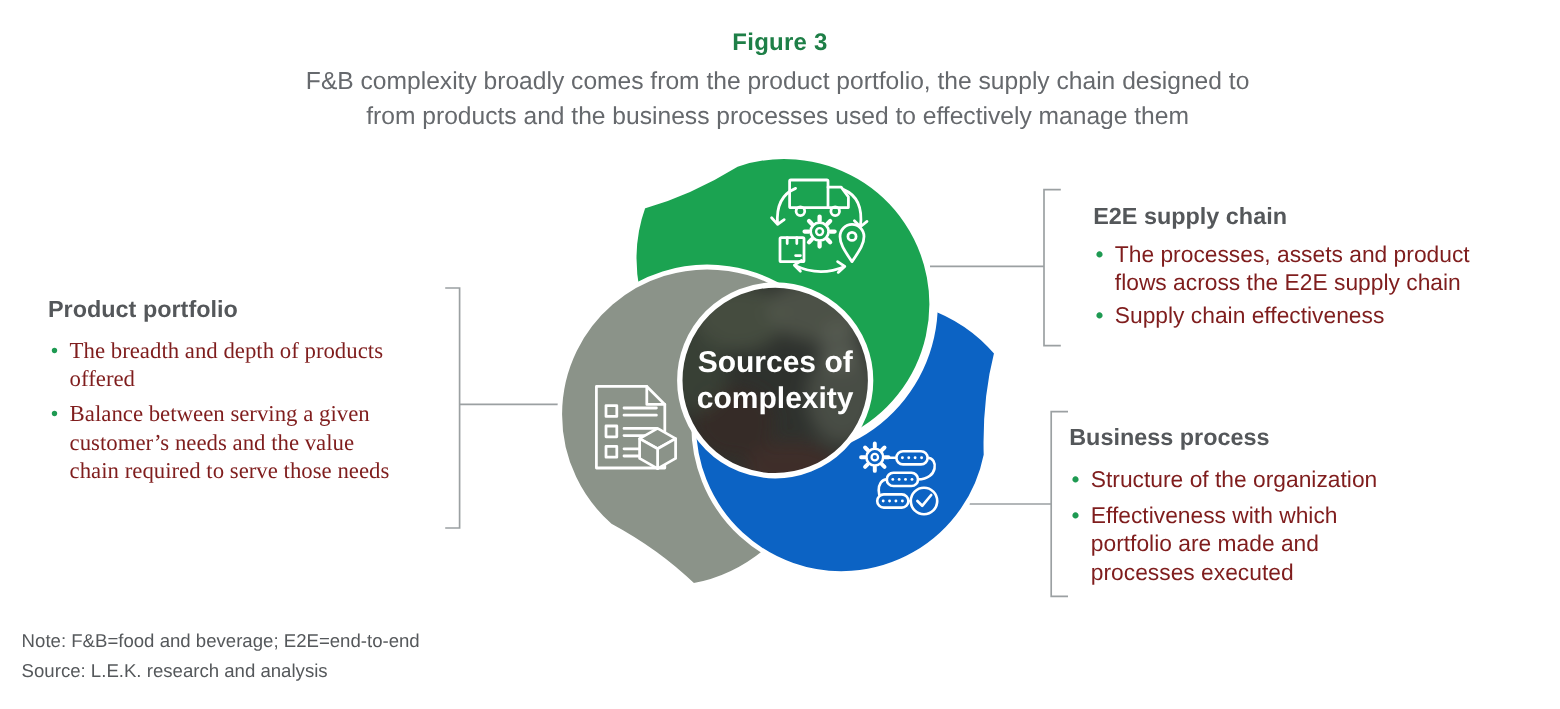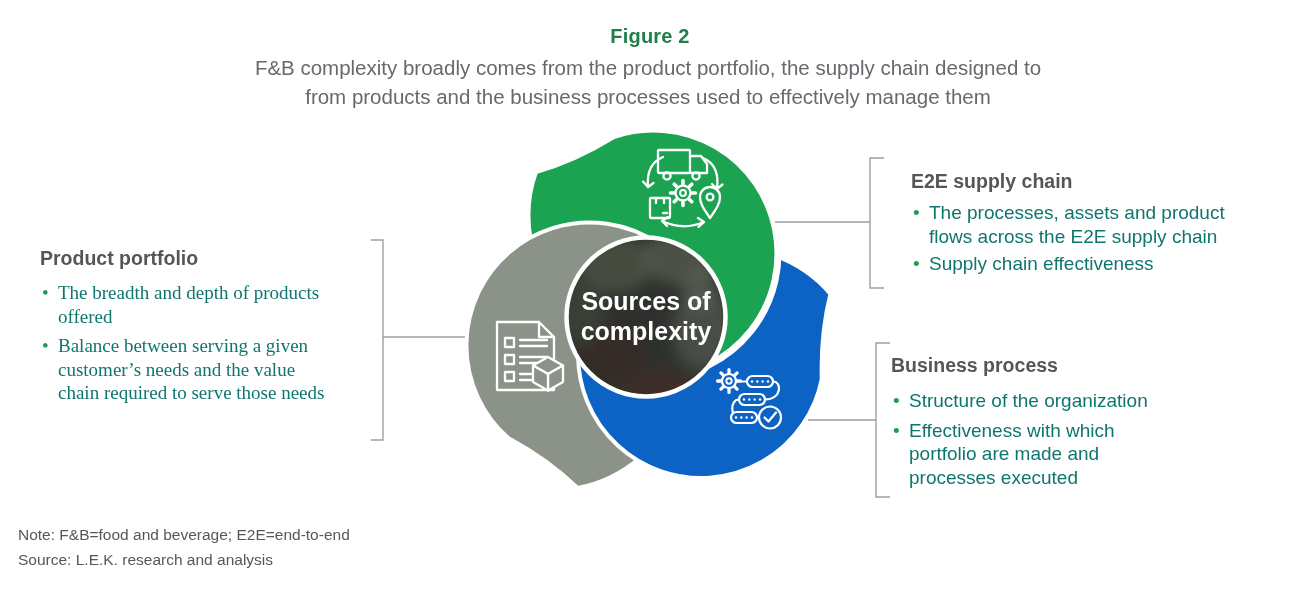--- a/index.html
+++ b/index.html
@@ -5,21 +5,21 @@
   html,body{margin:0;padding:0;background:#ffffff;}
   body{font-family:"Liberation Sans",sans-serif;}
   .canvas{position:relative;width:1300px;height:591px;background:#fff;overflow:hidden;}
   .fig-label{position:absolute;top:25px;left:0;width:1300px;text-align:center;
     font-size:20px;font-weight:bold;color:#1E7F47;letter-spacing:.2px;}
   .fig-subtitle{position:absolute;top:53px;left:0;width:1296px;text-align:center;
     font-size:20.5px;line-height:29px;color:#66696D;}
   .block{position:absolute;}
   .block h3{margin:0;font-size:19.5px;line-height:25px;font-weight:bold;color:#54575A;}
   .block ul{list-style:none;margin:0;padding:0;}
-  .block li{position:relative;padding-left:18px;font-size:19px;line-height:23.5px;color:#0f766e;}
+  .block li{position:relative;padding-left:18px;font-size:19px;line-height:23.5px;color:#7f1d1d;}
   .block li::before{content:"•";position:absolute;left:2px;top:0;color:#1E9A52;}
   .block-pp{left:40px;top:246px;width:335px;}
   .block-pp h3{margin-bottom:10px;}
   .block-pp ul{width:300px;}
   .block-pp li{margin-bottom:6px;font-family:Liberation Serif, serif;}
   .block-e2e{left:891px;top:169px;width:375px;margin-left:20px;}
   .block-e2e h3{margin-bottom:7px;}
   .block-e2e ul{width:350px;}
   .block-e2e li{margin-bottom:4px;}
   .block-bp{left:891px;top:353px;width:295px;}
@@ -29,21 +29,21 @@
   .notes{position:absolute;left:18px;top:523px;font-size:15.5px;line-height:24.5px;color:#55585B;}
   svg.diagram{position:absolute;left:0;top:0;}
   svg text{font-family:"Liberation Sans",sans-serif;}
   .center-label{font-size:25px;font-weight:bold;fill:#ffffff;text-anchor:middle;}
 </style>
 </head>
 <body>
 
 <div class="canvas">
 
-  <div class="fig-label">Figure 2</div>
+  <div class="fig-label">Figure 3</div>
   <div class="fig-subtitle">
     <div>F&amp;B complexity broadly comes from the product portfolio, the supply chain designed to</div>
     <div>from products and the business processes used to effectively manage them</div>
   </div>
 
   <svg class="diagram" width="1300" height="591" viewBox="0 0 1300 591">
     <defs>
       <path id="blade" d="M536,172 Q575,161 614,137 A123,123 0 1 1 531,242 Q524,205 536,172 Z"></path>
       <mask id="maskBlue" maskUnits="userSpaceOnUse" x="0" y="0" width="1300" height="591">
         <rect x="0" y="0" width="1300" height="591" fill="#ffffff"></rect>

